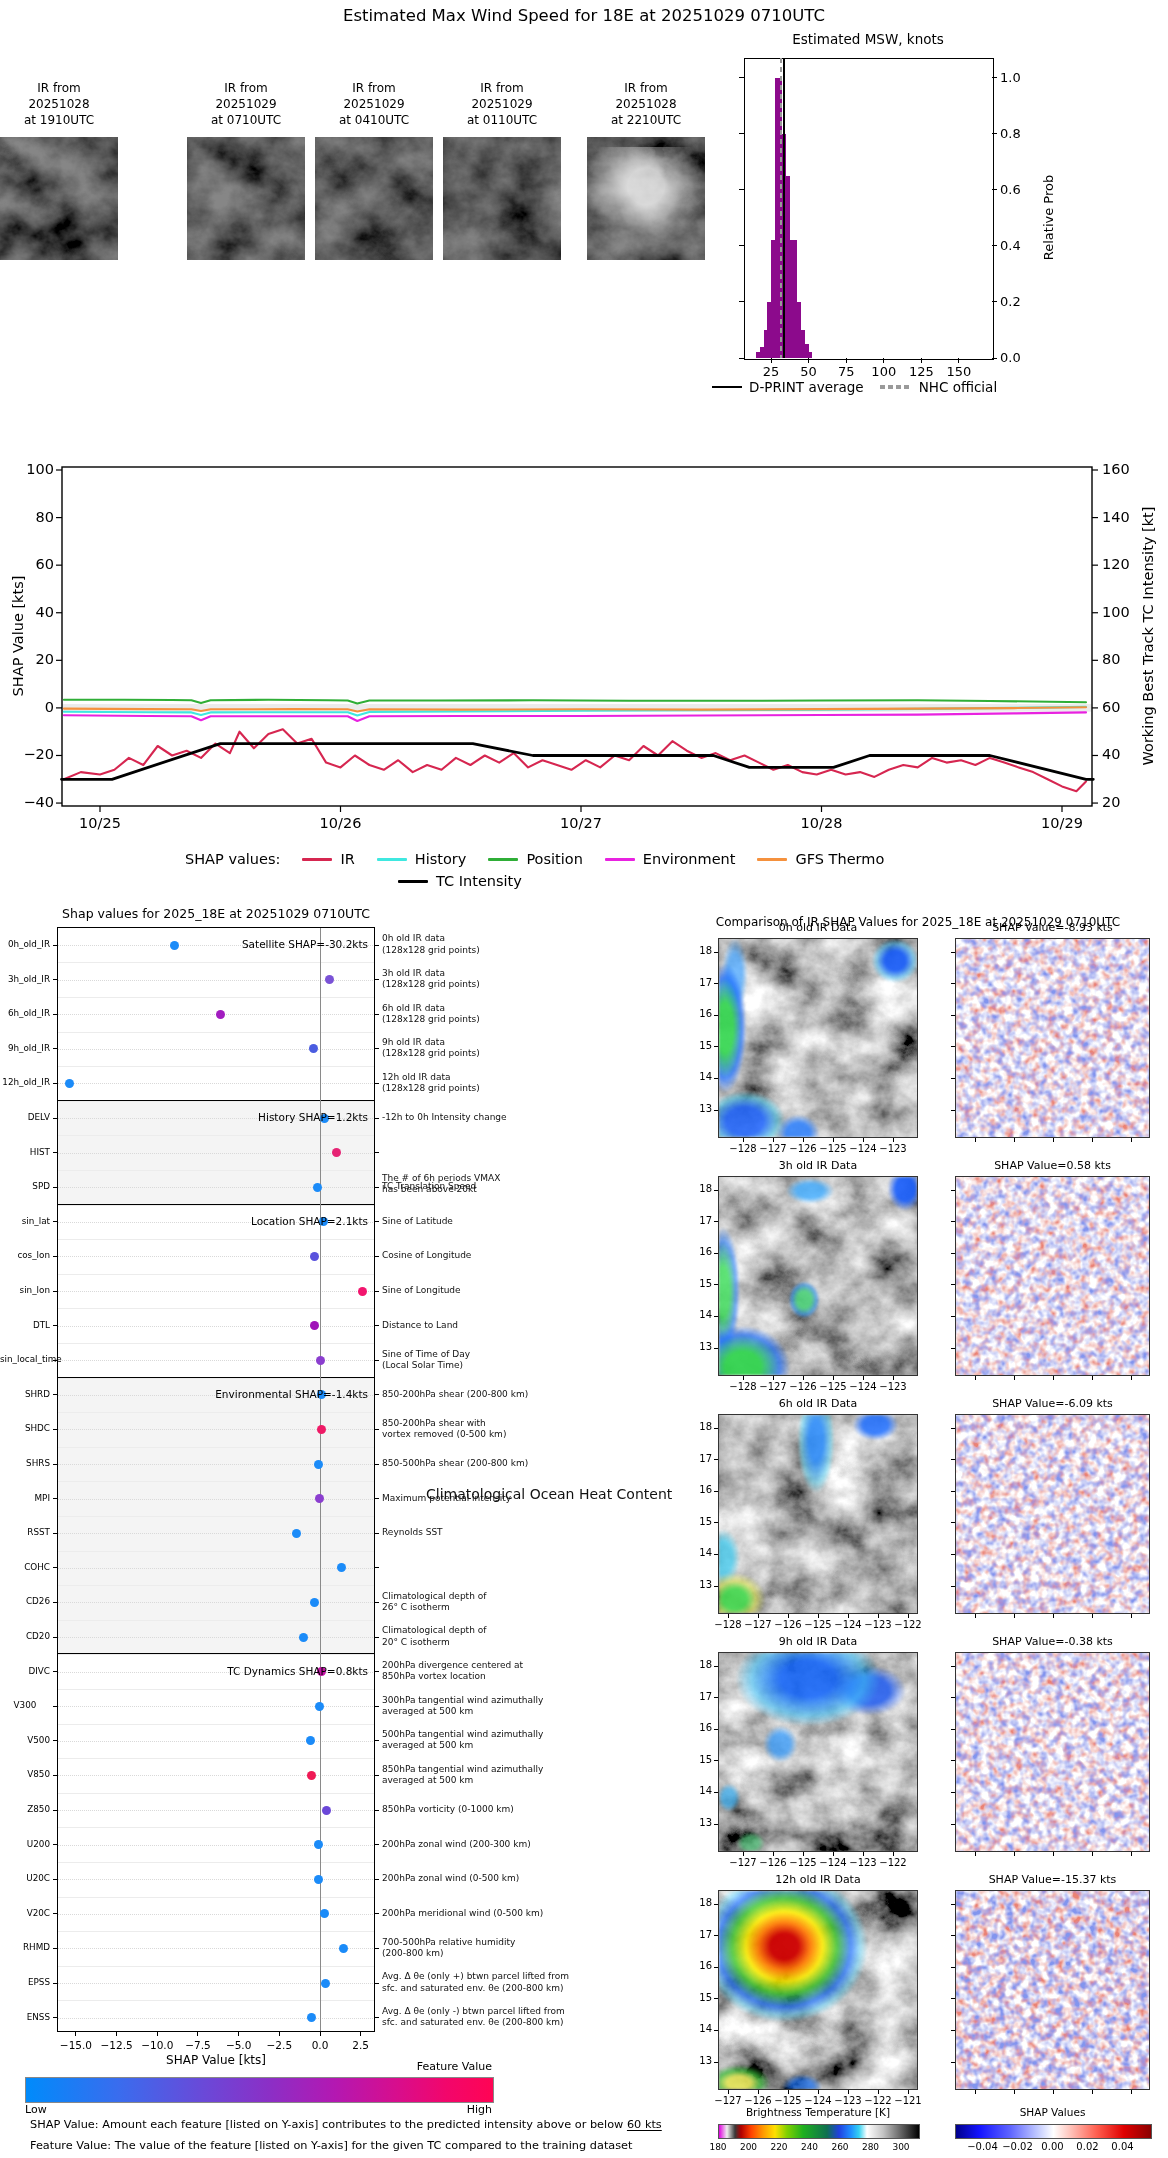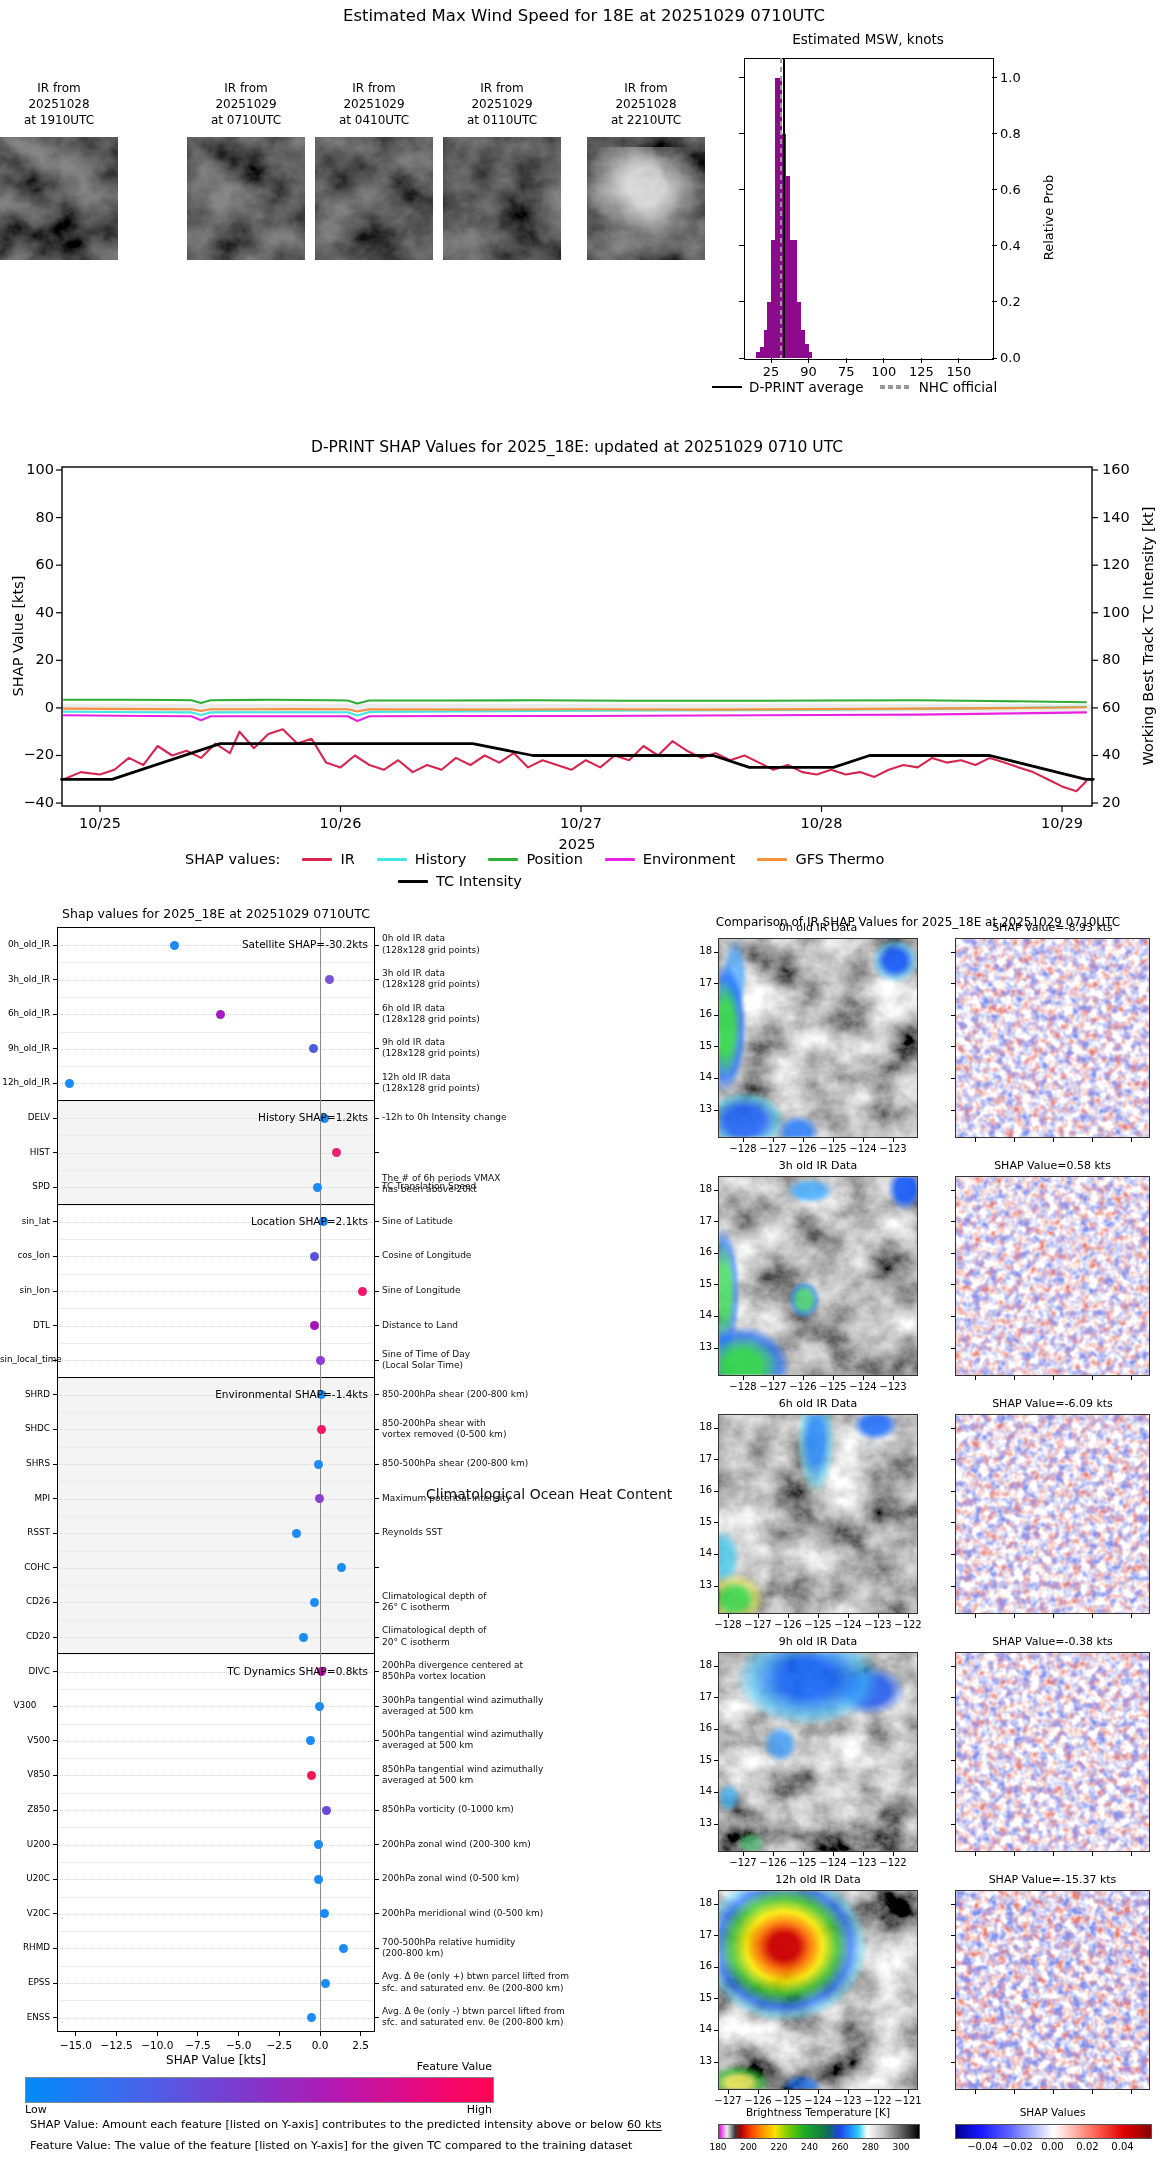--- a/index.html
+++ b/index.html
@@ -231,24 +231,22 @@
     <div class="it">
         <span class="sw-solid"></span>
         <span>D-PRINT average</span>
       </div>
     <div class="it">
         <span class="sw-dash"></span>
         <span>NHC official</span>
       </div>
   </div>
 
-  <div class="abs tstitle">D-PRINT SHAP Values for 2025_18E: updated at 20251029 0710 UTC</div>
   <div class="abs tsylab-l">SHAP Value [kts]</div>
   <div class="abs tsylab-r">Working Best Track TC Intensity [kt]</div>
-  <div class="abs tsxlab">2025</div>
   <svg id="ts-svg" class="abs" style="left:0;top:430px" width="1168" height="420" viewBox="0 430 1168 420">
       <rect x="62" y="704.0936" width="1030" height="7.612799999999993" fill="#ebebeb"></rect>
       <rect x="62" y="467" width="1030" height="339" fill="none" stroke="#000" stroke-width="1.4"></rect>
       <line x1="56" y1="470" x2="62" y2="470" stroke="#000" stroke-width="1.2"></line>
       <line x1="56" y1="517.58" x2="62" y2="517.58" stroke="#000" stroke-width="1.2"></line>
       <line x1="56" y1="565.16" x2="62" y2="565.16" stroke="#000" stroke-width="1.2"></line>
       <line x1="56" y1="612.74" x2="62" y2="612.74" stroke="#000" stroke-width="1.2"></line>
       <line x1="56" y1="660.3199999999999" x2="62" y2="660.3199999999999" stroke="#000" stroke-width="1.2"></line>
       <line x1="56" y1="707.9" x2="62" y2="707.9" stroke="#000" stroke-width="1.2"></line>
       <line x1="56" y1="755.48" x2="62" y2="755.48" stroke="#000" stroke-width="1.2"></line>
@@ -350,21 +348,21 @@
       <div style="position: absolute; left: 1000px; top: 181.776px; font-size: 13px;">0.6</div>
       <div style="position: absolute; left: 992px; top: 133.201px; width: 5px; height: 1px; background: rgb(0, 0, 0);"></div>
       <div style="position: absolute; left: 739px; top: 133.201px; width: 5px; height: 1px; background: rgb(0, 0, 0);"></div>
       <div style="position: absolute; left: 1000px; top: 125.701px; font-size: 13px;">0.8</div>
       <div style="position: absolute; left: 992px; top: 77.1262px; width: 5px; height: 1px; background: rgb(0, 0, 0);"></div>
       <div style="position: absolute; left: 739px; top: 77.1262px; width: 5px; height: 1px; background: rgb(0, 0, 0);"></div>
       <div style="position: absolute; left: 1000px; top: 69.6262px; font-size: 13px;">1.0</div>
       <div style="position: absolute; left: 770.555px; top: 358px; width: 1px; height: 5px; background: rgb(0, 0, 0);"></div>
       <div style="position: absolute; left: 751.055px; top: 364px; width: 40px; text-align: center; font-size: 13px;">25</div>
       <div style="position: absolute; left: 808.13px; top: 358px; width: 1px; height: 5px; background: rgb(0, 0, 0);"></div>
-      <div style="position: absolute; left: 788.63px; top: 364px; width: 40px; text-align: center; font-size: 13px;">90</div>
+      <div style="position: absolute; left: 788.63px; top: 364px; width: 40px; text-align: center; font-size: 13px;">50</div>
       <div style="position: absolute; left: 845.706px; top: 358px; width: 1px; height: 5px; background: rgb(0, 0, 0);"></div>
       <div style="position: absolute; left: 826.206px; top: 364px; width: 40px; text-align: center; font-size: 13px;">75</div>
       <div style="position: absolute; left: 883.282px; top: 358px; width: 1px; height: 5px; background: rgb(0, 0, 0);"></div>
       <div style="position: absolute; left: 863.782px; top: 364px; width: 40px; text-align: center; font-size: 13px;">100</div>
       <div style="position: absolute; left: 920.858px; top: 358px; width: 1px; height: 5px; background: rgb(0, 0, 0);"></div>
       <div style="position: absolute; left: 901.358px; top: 364px; width: 40px; text-align: center; font-size: 13px;">125</div>
       <div style="position: absolute; left: 958.433px; top: 358px; width: 1px; height: 5px; background: rgb(0, 0, 0);"></div>
       <div style="position: absolute; left: 938.933px; top: 364px; width: 40px; text-align: center; font-size: 13px;">150</div>
       <div style="position: absolute; left: 14px; top: 461px; width: 40px; text-align: right; font-size: 14.5px;">100</div>
       <div style="position: absolute; left: 14px; top: 508.58px; width: 40px; text-align: right; font-size: 14.5px;">80</div>

